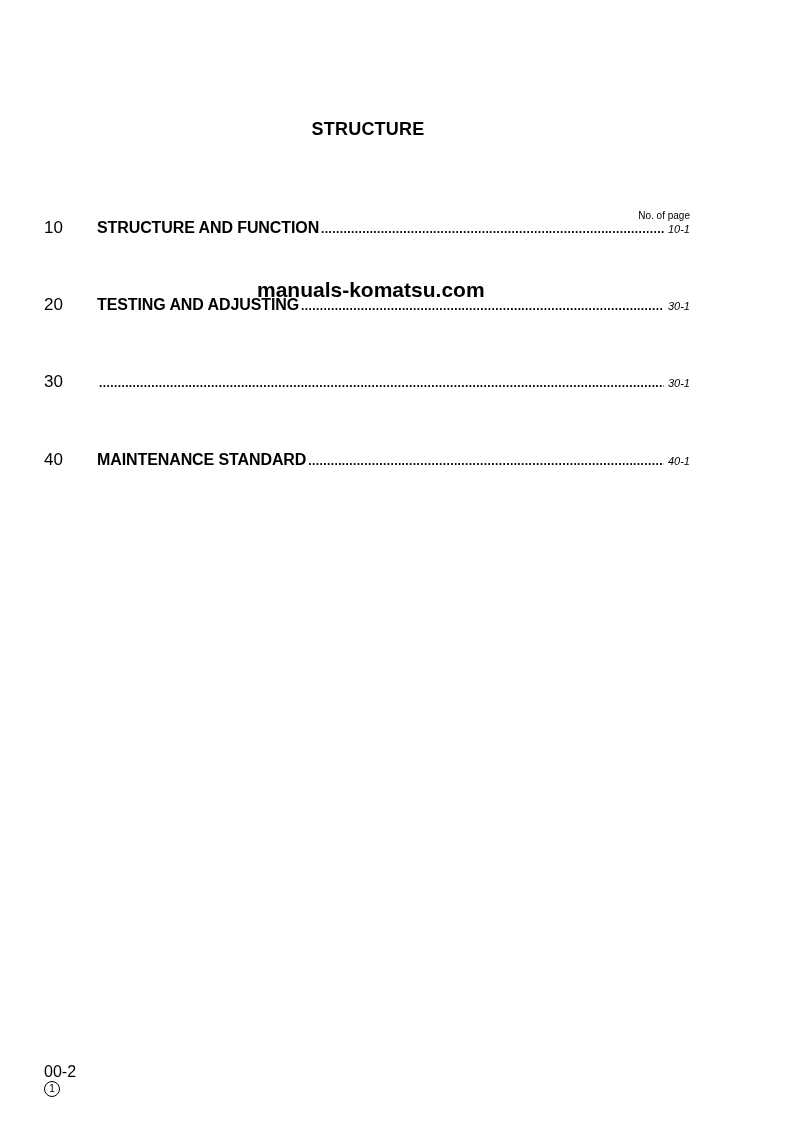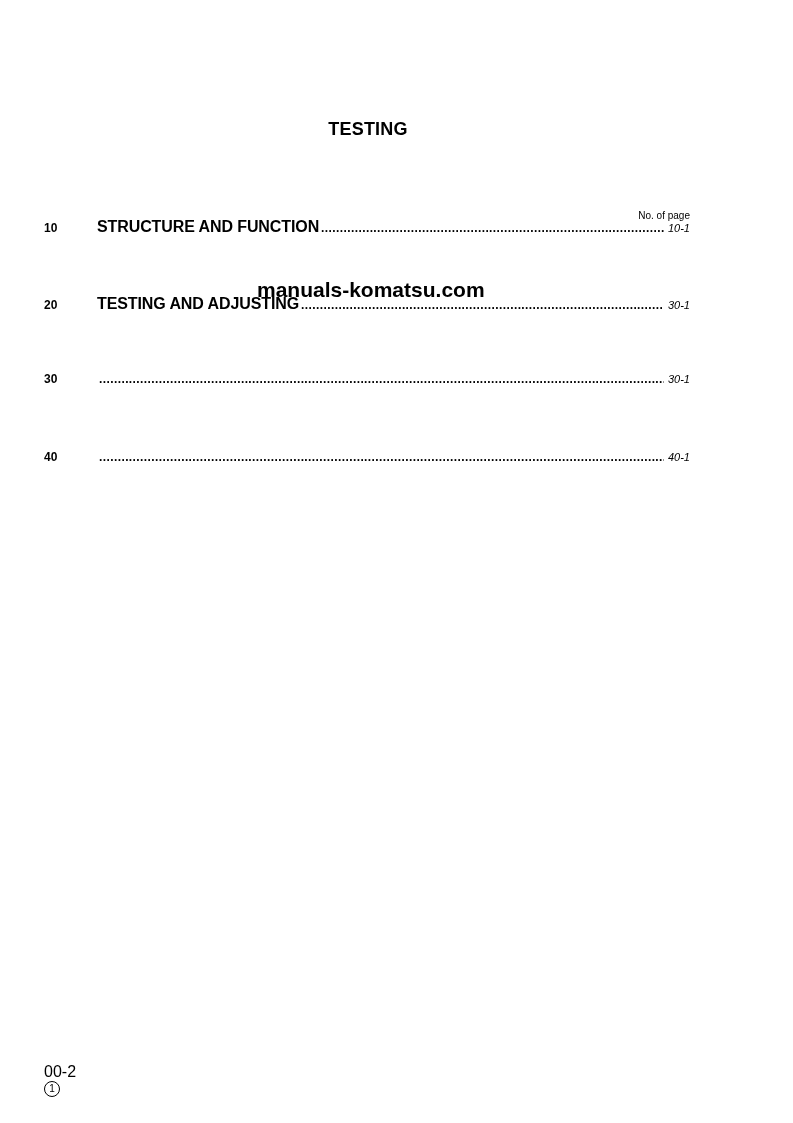--- a/index.html
+++ b/index.html
@@ -36,22 +36,22 @@
     .toc-row {
       position: absolute;
       left: 44px;
       width: 646px;
       height: 24px;
       display: flex;
       align-items: baseline;
     }
     .toc-num {
       width: 53px;
-      font-size: 12px;
-      font-weight: bold;
+      font-size: 17px;
+      font-weight: normal;
       flex: 0 0 53px;
     }
     .toc-title {
       font-size: 16px;
       font-weight: bold;
       white-space: nowrap;
       flex: 0 0 auto;
       letter-spacing: -0.1px;
       text-align: center;
     }
@@ -103,21 +103,21 @@
       line-height: 14px;
       text-align: center;
       box-sizing: content-box;
     }
   </style>
 </head>
 <body>
 
 <div>
 
-  <div class="page-title">TESTING</div>
+  <div class="page-title">STRUCTURE</div>
 
   <div class="col-header">No. of page</div>
 
   <div class="toc-row" style="top:218px;">
     <span class="toc-num">10</span>
     <span class="toc-title">STRUCTURE AND FUNCTION</span>
     <span class="toc-leader"></span>
     <span class="toc-page">10-1</span>
   </div>
 
@@ -129,20 +129,21 @@
   </div>
 
   <div class="toc-row" style="top:372px;">
     <span class="toc-num">30</span>
     <span class="toc-leader"></span>
     <span class="toc-page">30-1</span>
   </div>
 
   <div class="toc-row" style="top:450px;">
     <span class="toc-num">40</span>
+    <span class="toc-title">MAINTENANCE STANDARD</span>
     <span class="toc-leader"></span>
     <span class="toc-page">40-1</span>
   </div>
 
   <div class="watermark">manuals-komatsu.com</div>
 
   <div class="footer-page">00-2</div>
   <div class="footer-rev">1</div>
 
 </div>

